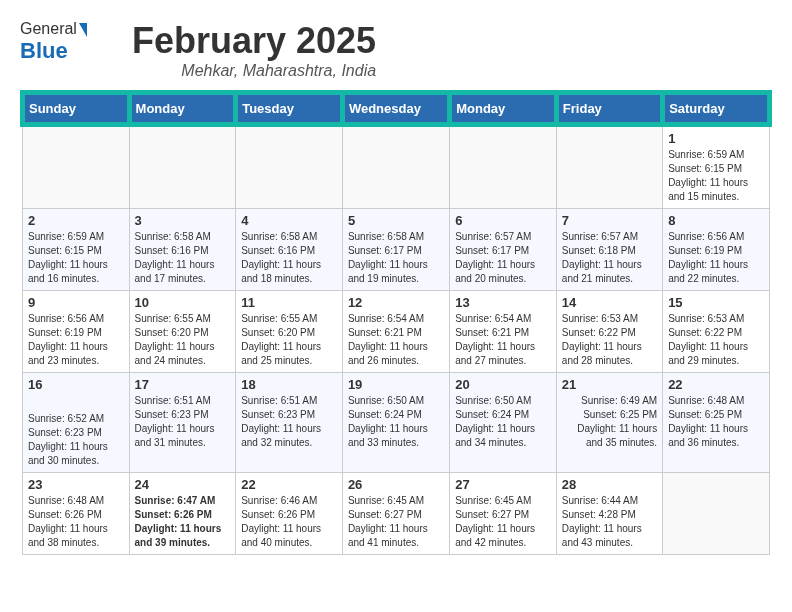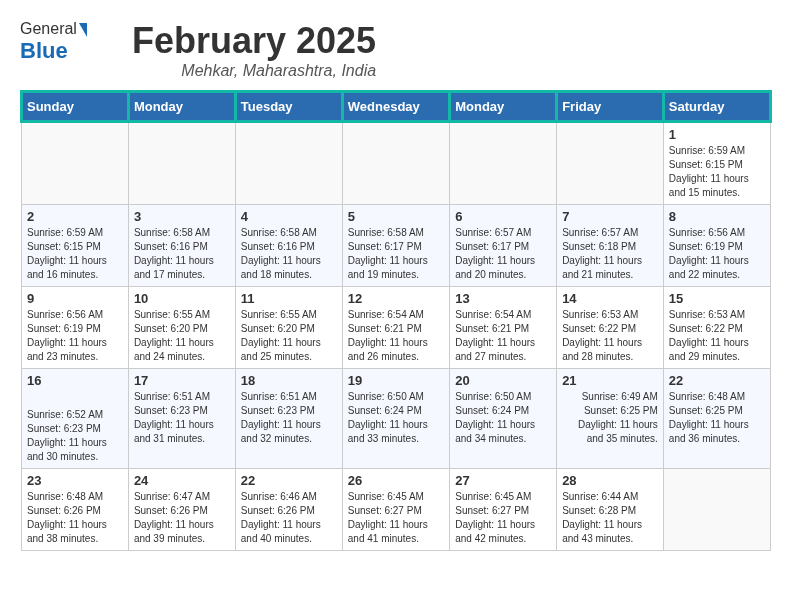--- a/index.html
+++ b/index.html
@@ -41,21 +41,21 @@
       border-collapse: collapse;
       border: 1px solid #ccc;
     }
     .calendar th {
       background: #2b6cb0;
       color: #fff;
       font-size: 13px;
       font-weight: bold;
       padding: 6px 4px;
       text-align: left;
-      border: 3px solid #14b8a6;
+      border: 5px solid #14b8a6;
     }
     .calendar td {
       vertical-align: top;
       border: 1px solid #ccc;
       padding: 4px 5px;
       width: 108px;
       min-height: 80px;
       font-size: 10.5px;
       color: #333;
       background: #fff;
@@ -281,21 +281,21 @@
       <tr>
         <td>
           <span class="day-number">23</span>
           <div class="day-info" style="white-space: pre-line;">Sunrise: 6:48 AM
 Sunset: 6:26 PM
 Daylight: 11 hours
 and 38 minutes.</div>
         </td>
         <td>
           <span class="day-number">24</span>
-          <div class="day-info" style="white-space: pre-line;">Sunrise: 6:47 AM
+          <div class="day-info" style="white-space: pre-line; font-weight: bold;">Sunrise: 6:47 AM
 Sunset: 6:26 PM
 Daylight: 11 hours
 and 39 minutes.</div>
         </td>
         <td>
           <span class="day-number">22</span>
           <div class="day-info" style="white-space: pre-line;">Sunrise: 6:46 AM
 Sunset: 6:26 PM
 Daylight: 11 hours
 and 40 minutes.</div>
@@ -310,20 +310,20 @@
         <td>
           <span class="day-number">27</span>
           <div class="day-info" style="white-space: pre-line;">Sunrise: 6:45 AM
 Sunset: 6:27 PM
 Daylight: 11 hours
 and 42 minutes.</div>
         </td>
         <td>
           <span class="day-number">28</span>
           <div class="day-info" style="white-space: pre-line;">Sunrise: 6:44 AM
-Sunset: 6:28 PM
+Sunset: 4:28 PM
 Daylight: 11 hours
 and 43 minutes.</div>
         </td>
         <td class="empty"></td>
       </tr>
     </tbody>
 </table>
 
 </body></html>

